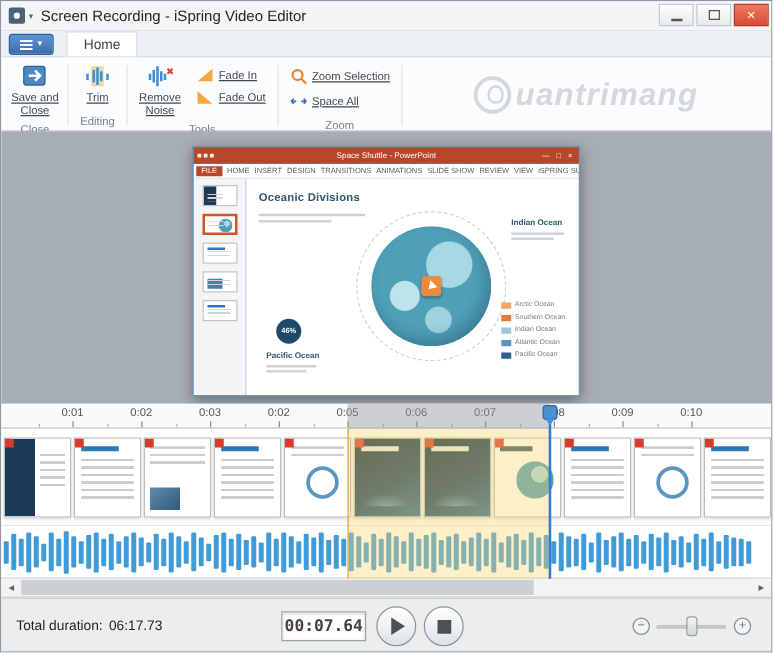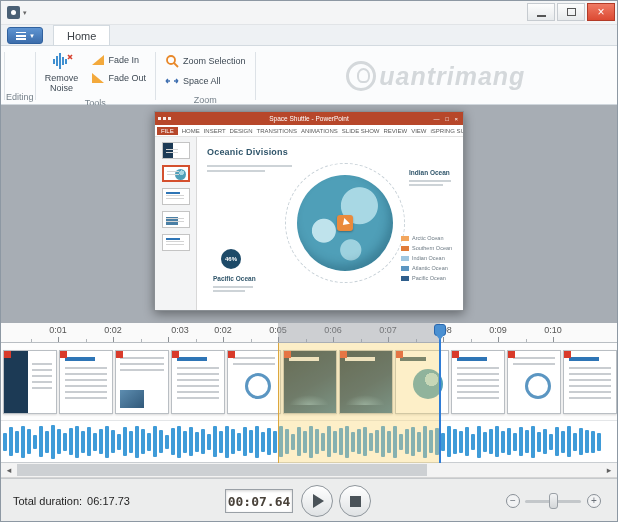--- a/index.html
+++ b/index.html
@@ -26,36 +26,36 @@
 .appmenu .car{color:#fff;font-size:7px;line-height:1;}
 .tab{height:20px;padding:0 13px;display:flex;align-items:center;font-size:11px;color:#3d4248;background:#fff;border:1px solid #d3dae0;border-bottom:none;}
 
 
 .ribbon{position:absolute;left:0;top:45px;right:0;height:59px;background:#fbfcfd;border-bottom:1px solid #cfd6dc;display:flex;align-items:stretch;padding:2px 2px 0 2px;}
 .rgroup{display:flex;flex-direction:column;}
 .rgroup-content{flex:1;display:flex;align-items:flex-start;padding:1px 2px;}
 .rgroup-label{height:13px;font-size:9px;color:#75808a;text-align:center;line-height:12px;}
 .rdivider{width:1px;background:#dde2e7;margin:4px 1px;}
 .rbtn{display:flex;flex-direction:column;align-items:center;padding:2px 3px;border-radius:2px;}
-.rbtn .rlabel{font-size:9px;color:#3f4a55;text-align:center;line-height:1.15;margin-top:2px;}
+.rbtn .rlabel{font-size:9px;color:#3f4a55;text-align:center;line-height:1.15;margin-top:2px;text-decoration:underline;}
 .rbtn.big{width:46px;min-height:44px;}
 .rbtn.w40{width:40px;}
 .silence-caret{font-size:6px;color:#555;line-height:4px;}
 .smallstack{display:flex;flex-direction:column;gap:4px;padding:4px 3px;}
 .rbtn.small{flex-direction:row;gap:4px;align-items:center;padding:1px 3px;}
 .rbtn.small .rlabel{margin-top:0;white-space:nowrap;}
 .ricon{display:flex;align-items:center;justify-content:center;}
 .watermark{flex:1;display:flex;align-items:center;justify-content:center;gap:3px;}
 .wm-circle{width:30px;height:30px;border:3px solid #d4d8db;border-radius:50%;position:relative;flex:0 0 auto;}
 .wm-circle::after{content:"";position:absolute;left:8px;top:4px;width:9px;height:11px;border:2px solid #d4d8db;border-radius:50% 50% 42% 42%;}
 .wm-text{font-size:25px;color:#d4d8db;font-weight:bold;font-style:italic;letter-spacing:1px;}
 
 
 .preview{position:absolute;left:0;top:104px;right:0;height:218px;background:#a7adb4;}
-.ppt{position:absolute;left:153px;top:6px;width:310px;height:200px;background:#0ea5e9;border:1px solid #8a8f94;box-shadow:0 3px 10px rgba(0,0,0,.4);}
+.ppt{position:absolute;left:153px;top:12px;width:310px;height:200px;background:#0ea5e9;border:1px solid #8a8f94;box-shadow:0 3px 10px rgba(0,0,0,.4);}
 .ppt-title{height:13px;background:#b7472a;display:flex;align-items:center;color:#fff;position:relative;}
 .ppt-qat{display:flex;gap:2px;margin-left:3px;}
 .ppt-qat i{width:3px;height:3px;background:rgba(255,255,255,.9);}
 .ppt-title-text{position:absolute;left:0;right:0;text-align:center;font-size:6.5px;}
 .ppt-winbtns{position:absolute;right:3px;font-size:6px;letter-spacing:2px;}
 .ppt-tabs{height:12px;background:#fff;border-bottom:1px solid #e3e3e3;display:flex;align-items:center;gap:4px;padding-left:2px;overflow:hidden;}
 .ppt-tab{font-size:6px;color:#5a5a5a;white-space:nowrap;}
 .ppt-tab.file{background:#b7472a;color:#fff;padding:1px 4px;}
 .ppt-main{position:absolute;left:0;top:25px;right:0;bottom:0;display:flex;}
 .ppt-thumbs{width:42px;background:#f3f4f5;border-right:1px solid #d8d8d8;padding-top:5px;}
@@ -142,20 +142,21 @@
 .zthumb{position:absolute;left:548px;top:14px;width:9px;height:16px;background:linear-gradient(#f2f3f4,#d4d7d9);border:1px solid #9aa0a6;border-radius:3px;}
 </style>
 </head>
 <body>
 
 <div id="window">
 
   <div class="titlebar">
     <span class="app-ico"></span>
     <span class="menu-caret">▾</span>
+    <span class="tb-title">Screen Recording - iSpring Video Editor</span>
     <div class="winbtns">
       <div class="wbtn">
           <span class="minbar"></span>
         </div>
       <div class="wbtn">
           <span class="maxbox"></span>
         </div>
       <div class="wbtn close">×</div>
     </div>
   </div>
@@ -163,24 +164,53 @@
   <div class="ribbon-tabs">
     <div class="appmenu">
       <span class="grid"></span>
       <span class="car">▾</span>
     </div>
     <div class="tab">Home</div>
   </div>
 
   <div class="ribbon">
 
-    <div class="rdivider"></div>
-
     <div class="rgroup">
       <div class="rgroup-content">
+        <div class="rbtn big">
+          <span class="ricon">
+            <svg width="22" height="20" viewBox="0 0 22 20">
+                <rect x="2" y="2" width="17" height="15" rx="2" fill="#4f87c2" stroke="#2f5f96"></rect>
+                <path d="M6 9.5h8M11 5.5l4 4-4 4" stroke="#fff" stroke-width="2" fill="none"></path>
+              </svg>
+          </span>
+          <span class="rlabel">Save and Close</span>
+        </div>
+      </div>
+      <div class="rgroup-label">Close</div>
+    </div>
+    <div class="rdivider"></div>
+
+    <div class="rgroup">
+      <div class="rgroup-content">
+        <div class="rbtn w40">
+          <span class="ricon">
+            <svg width="22" height="20">
+                <rect x="6" y="2" width="10" height="16" fill="#f5c96e" opacity="0.7"></rect>
+                <g fill="#3f8fd0">
+                  <rect x="2" y="8" width="2" height="5"></rect>
+                  <rect x="7" y="5" width="2" height="10"></rect>
+                  <rect x="10" y="3" width="2" height="14"></rect>
+                  <rect x="13" y="6" width="2" height="8"></rect>
+                  <rect x="18" y="8" width="2" height="5"></rect>
+                </g>
+              </svg>
+          </span>
+          <span class="rlabel">Trim</span>
+        </div>
       </div>
       <div class="rgroup-label">Editing</div>
     </div>
     <div class="rdivider"></div>
 
     <div class="rgroup">
       <div class="rgroup-content">
         <div class="rbtn big">
           <span class="ricon">
             <svg width="22" height="20">
@@ -325,21 +355,21 @@
     </div>
   </div>
 
   <div class="ruler">
       <div class="tick-label" style="left: 42px;">0:01</div>
       <div class="tick-mark" style="left: 57px;"></div>
       <div class="tick-mark half" style="left: 30px;"></div>
       <div class="tick-label" style="left: 97px;">0:02</div>
       <div class="tick-mark" style="left: 112px;"></div>
       <div class="tick-mark half" style="left: 85px;"></div>
-      <div class="tick-label" style="left: 152px; margin-left: 12px;">0:03</div>
+      <div class="tick-label" style="left: 152px;">0:03</div>
       <div class="tick-mark" style="left: 167px;"></div>
       <div class="tick-mark half" style="left: 140px;"></div>
       <div class="tick-label" style="left: 207px;">0:02</div>
       <div class="tick-mark" style="left: 222px;"></div>
       <div class="tick-mark half" style="left: 195px;"></div>
       <div class="tick-label" style="left: 262px;">0:05</div>
       <div class="tick-mark" style="left: 277px;"></div>
       <div class="tick-mark half" style="left: 250px;"></div>
       <div class="tick-label" style="left: 317px;">0:06</div>
       <div class="tick-mark" style="left: 332px;"></div>

